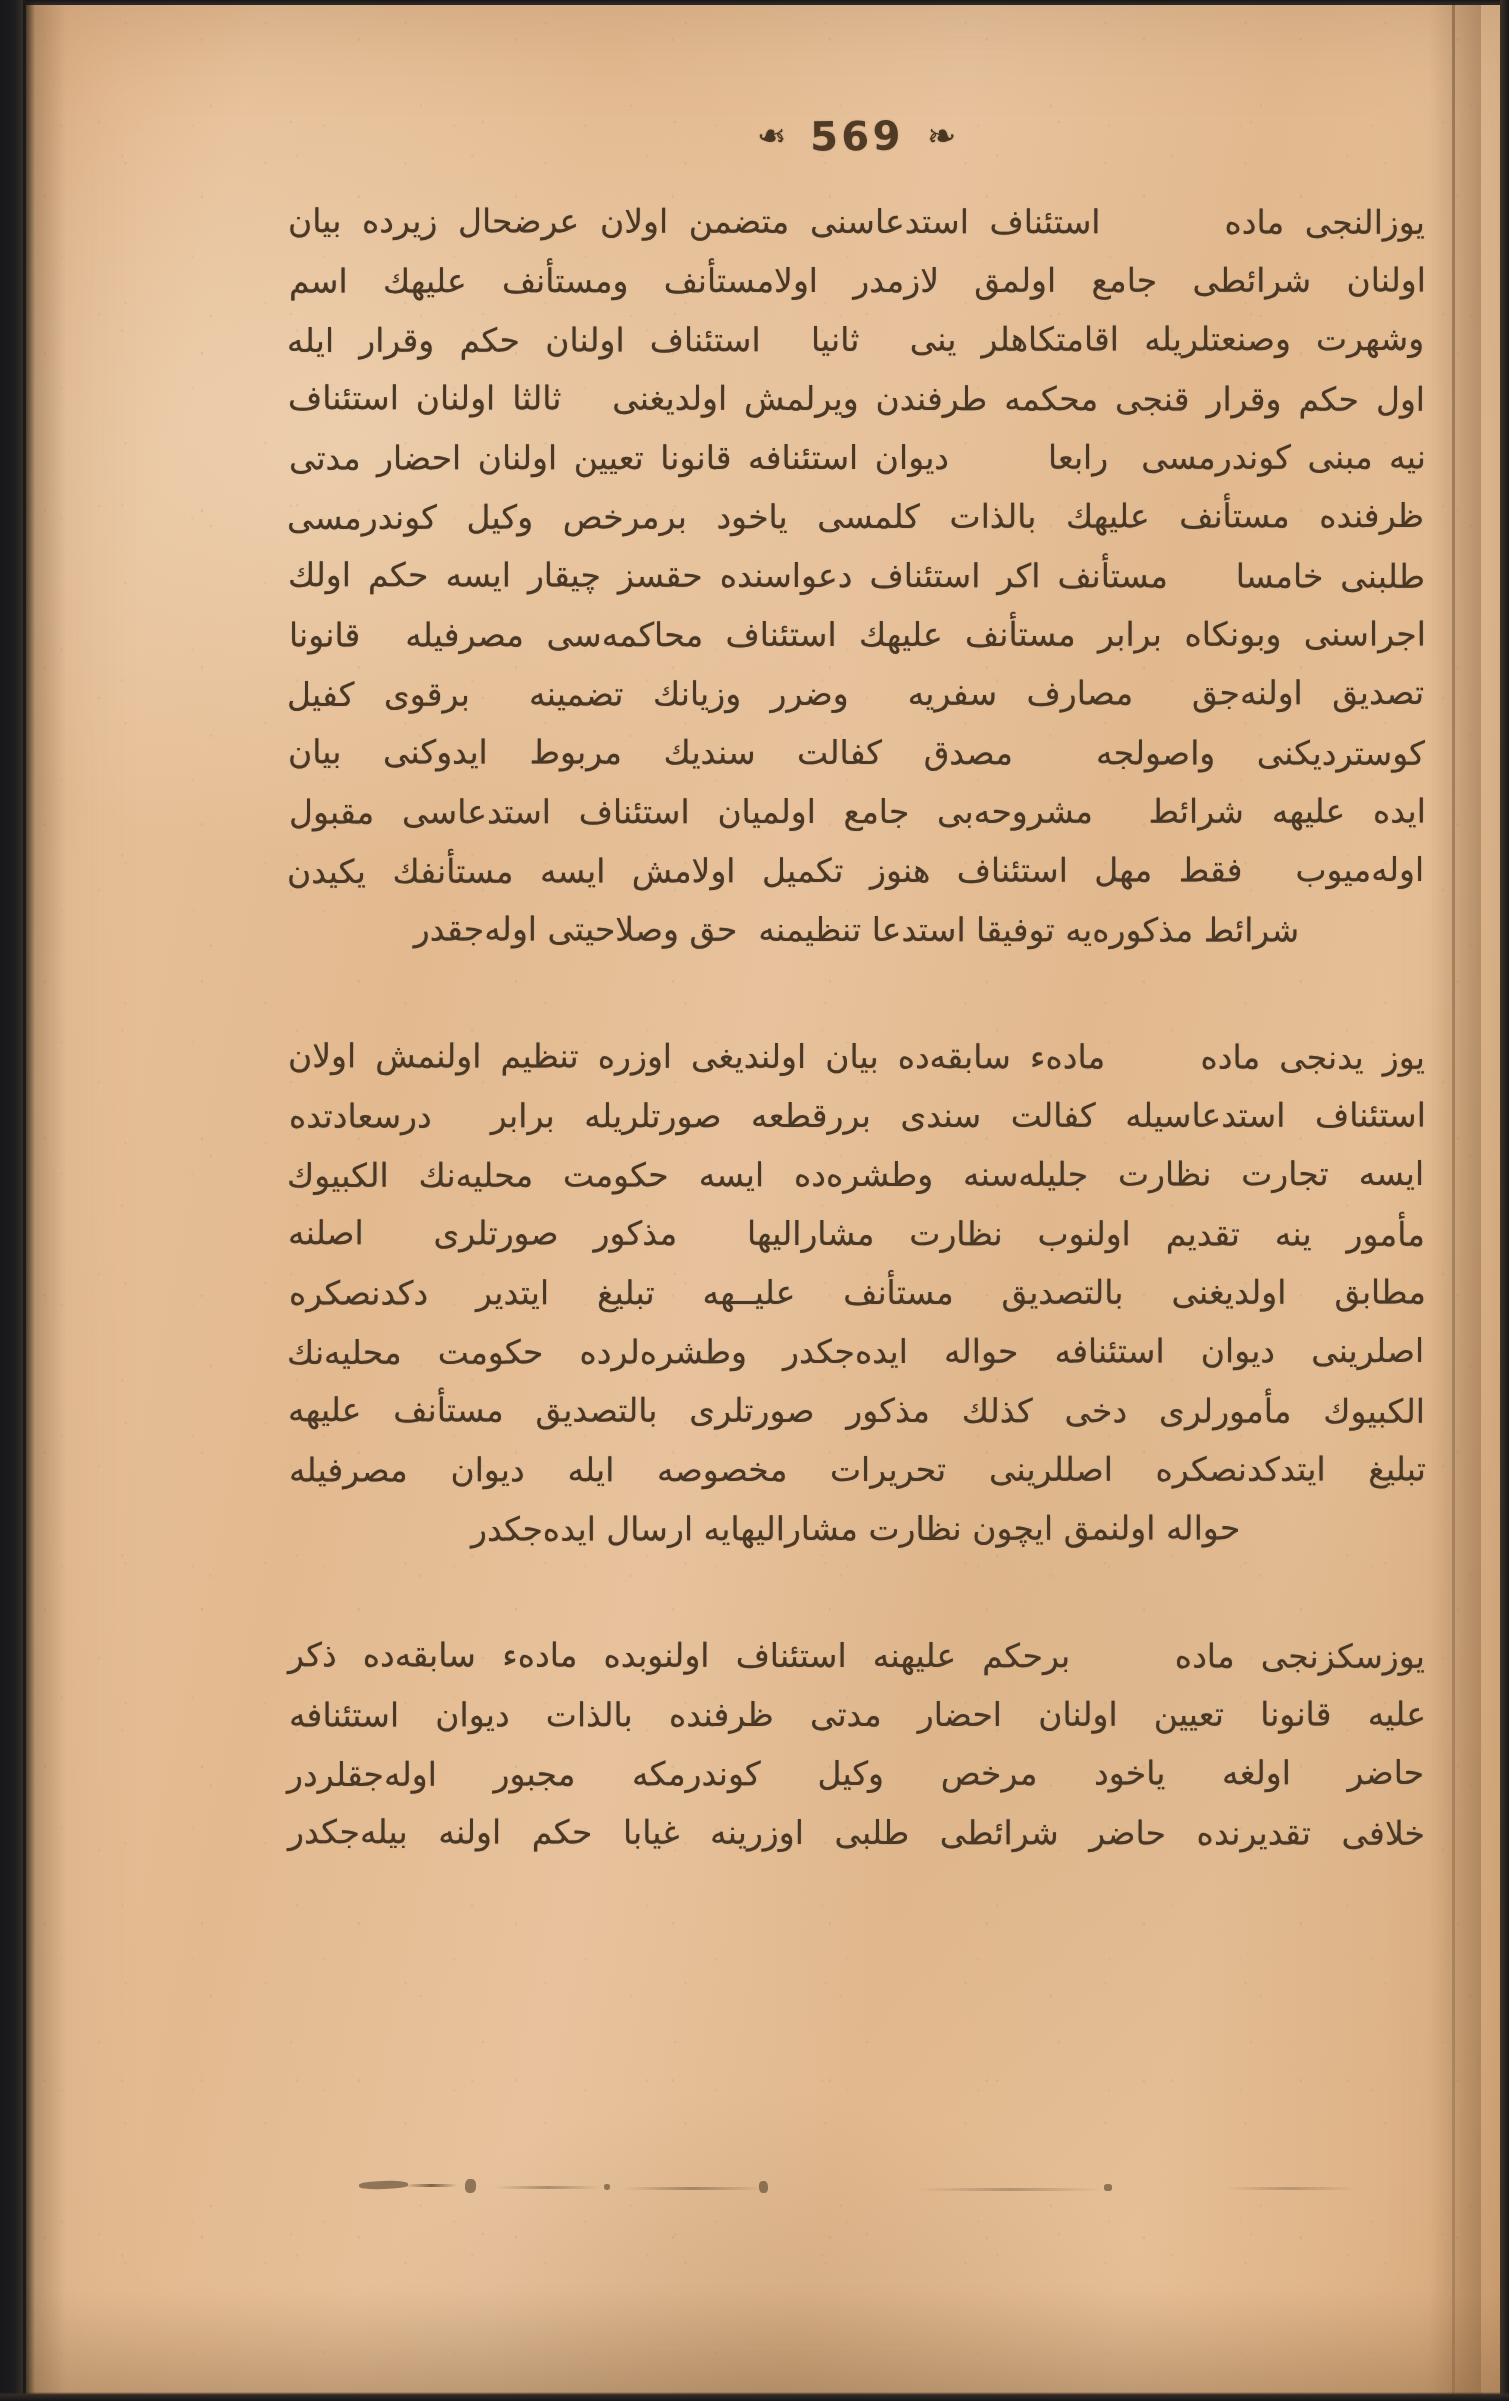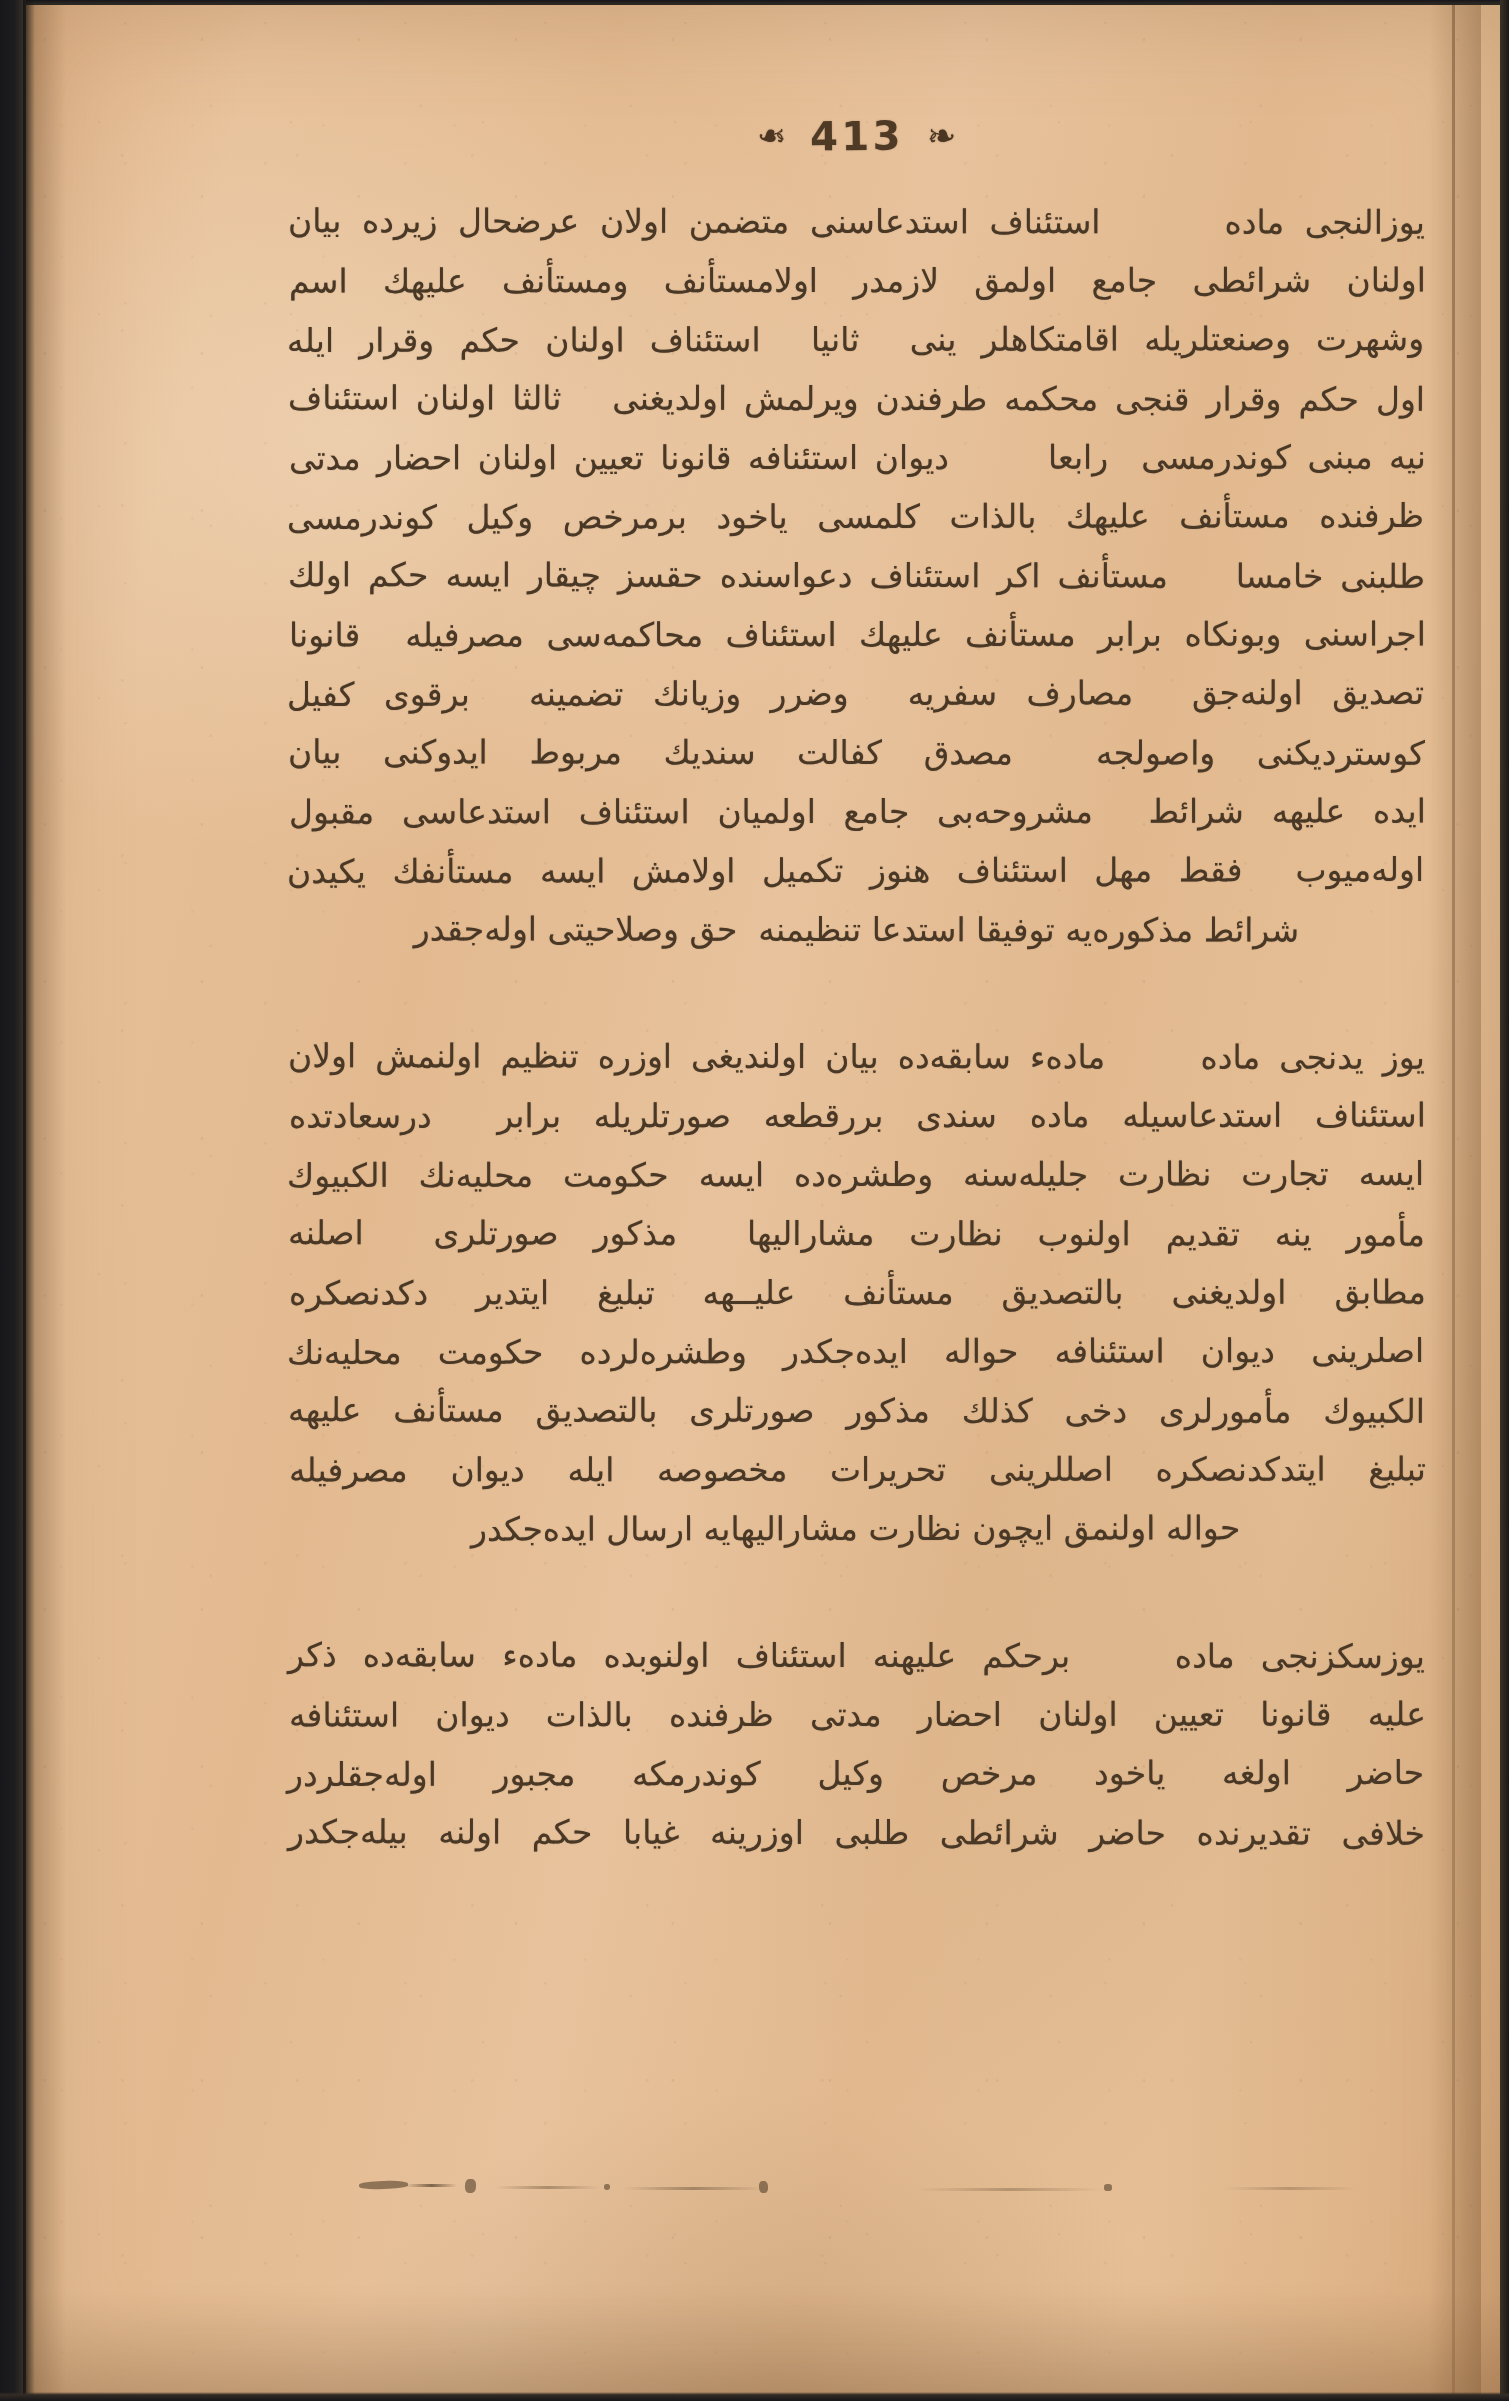--- a/index.html
+++ b/index.html
@@ -215,21 +215,21 @@
     <div class="grain"></div>
     <div class="edge-shade-left"></div>
     <div class="edge-shade-bottom"></div>
     <div class="gutter-shade"></div>
     <div class="gutter-line"></div>
 
     <div class="textblock">
 
       <div class="running-head">
         <span class="ornament left">❧</span>
-        <span class="folio-num">413</span>
+        <span class="folio-num">569</span>
         <span class="ornament right">❧</span>
       </div>
 
       <div class="article">
         <div class="line lead">يوزالنجی ماده      استئناف استدعاسنی متضمن اولان عرضحال زيرده بيان</div>
         <div class="line">اولنان شرائطی جامع اولمق لازمدر اولامستأنف ومستأنف عليهك اسم</div>
         <div class="line">وشهرت وصنعتلريله اقامتكاهلر ينی  ثانيا  استئناف اولنان حكم وقرار ايله</div>
         <div class="line">اول حكم وقرار قنجی محكمه طرفندن ويرلمش اولديغنی   ثالثا اولنان استئناف</div>
         <div class="line">نيه مبنی كوندرمسی  رابعا      ديوان استئنافه قانونا تعيين اولنان احضار مدتی</div>
         <div class="line">ظرفنده مستأنف عليهك بالذات كلمسی ياخود برمرخص وكيل كوندرمسی</div>
@@ -237,21 +237,21 @@
         <div class="line">اجراسنی وبونكاه برابر مستأنف عليهك استئناف محاكمه‌سی مصرفيله  قانونا</div>
         <div class="line">تصديق اولنه‌جق  مصارف سفريه  وضرر وزيانك تضمينه  برقوی كفيل</div>
         <div class="line">كوسترديكنی واصولجه  مصدق كفالت سنديك مربوط ايدوكنی بيان</div>
         <div class="line">ايده عليهه شرائط  مشروحه‌بی جامع اولميان استئناف استدعاسی مقبول</div>
         <div class="line">اوله‌ميوب  فقط مهل استئناف هنوز تكميل اولامش ايسه مستأنفك يكيدن</div>
         <div class="line tail">شرائط مذكورەيه توفيقا استدعا تنظيمنه  حق وصلاحيتی اوله‌جقدر</div>
       </div>
 
       <div class="article">
         <div class="line lead">يوز يدنجی ماده     ماده‌ء سابقه‌ده بيان اولنديغی اوزره تنظيم اولنمش اولان</div>
-        <div class="line">استئناف استدعاسيله ماده سندی بررقطعه صورتلريله برابر  درسعادتده</div>
+        <div class="line">استئناف استدعاسيله كفالت سندی بررقطعه صورتلريله برابر  درسعادتده</div>
         <div class="line">ايسه تجارت نظارت جليله‌سنه وطشره‌ده ايسه حكومت محليه‌نك الكبيوك</div>
         <div class="line">مأمور ينه تقديم اولنوب نظارت مشاراليها  مذكور صورتلری  اصلنه</div>
         <div class="line">مطابق اولديغنی بالتصديق مستأنف عليــهه تبليغ ايتدير دكدنصكره</div>
         <div class="line">اصلرينی ديوان استئنافه حواله ايده‌جكدر وطشره‌لرده حكومت محليه‌نك</div>
         <div class="line">الكبيوك مأمورلری دخی كذلك مذكور صورتلری بالتصديق مستأنف عليهه</div>
         <div class="line">تبليغ ايتدكدنصكره اصللرينی تحريرات مخصوصه ايله ديوان مصرفيله</div>
         <div class="line tail">حواله اولنمق ايچون نظارت مشاراليهايه ارسال ايده‌جكدر</div>
       </div>
 
       <div class="article">

